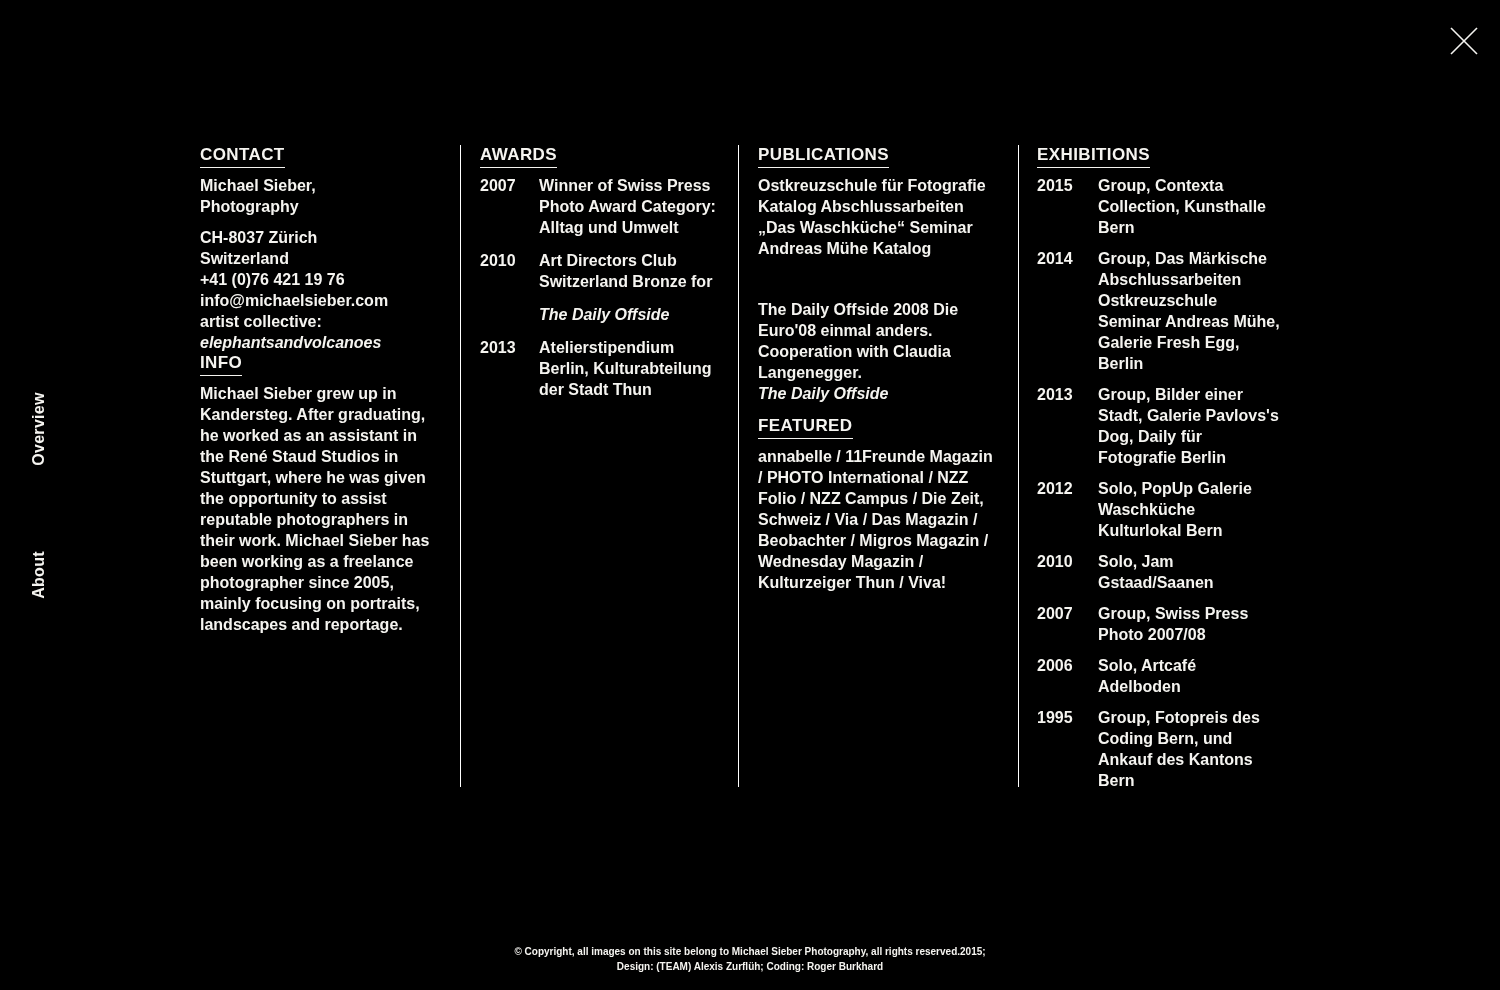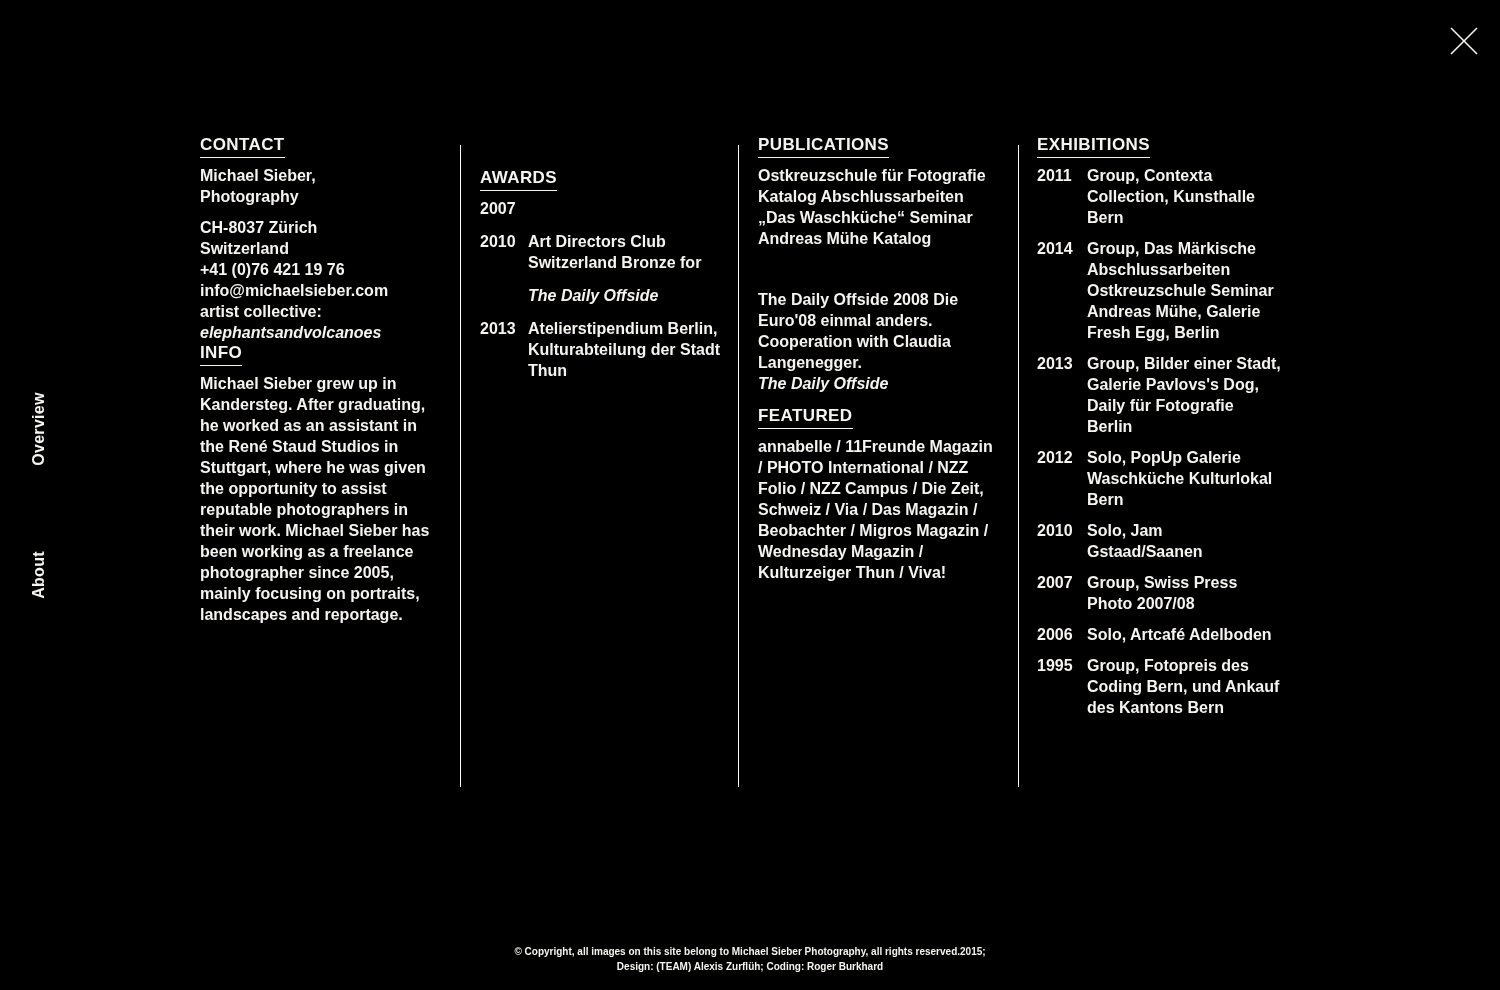--- a/index.html
+++ b/index.html
@@ -57,24 +57,24 @@
     width: 1px;
     background: #ffffff;
   }
   .d1 { left: 460px; }
   .d2 { left: 738px; }
   .d3 { left: 1018px; }
 
   
   .col {
     position: absolute;
-    top: 135px;
+    top: 145px;
   }
   .col1 { left: 200px; width: 237px; }
-  .col2 { left: 480px; width: 240px; margin-top: 33px; }
+  .col2 { left: 480px; width: 240px; }
   .col3 { left: 758px; width: 242px; }
   .col4 { left: 1037px; width: 244px; }
 
   .heading {
     margin: 0 0 7px 0;
     font-size: 17px;
     font-weight: 700;
     letter-spacing: 0.4px;
     line-height: 20px;
     text-transform: uppercase;
@@ -89,20 +89,21 @@
   .mt10 { margin-top: 10px; }
   .mt8  { }
   .mt12 { margin-top: 12px; }
   .mt40 { margin-top: 40px; }
 
   
   .entry {
     display: grid;
     grid-template-columns: 48px 1fr;
     margin-bottom: 12px;
+    gap: 11px;
   }
   .col4 .entry { grid-template-columns: 50px 1fr; margin-bottom: 10px; }
   .entry .year { display: block; }
 
   
   .footer {
     position: absolute;
     left: 0;
     right: 0;
     top: 944px;
@@ -149,20 +150,23 @@
     </div>
     <h2 class="heading mt8"><span class="hline">INFO</span></h2>
     <p>Michael Sieber grew up in Kandersteg. After graduating, he worked as an assistant in the René Staud Studios in Stuttgart, where he was given the opportunity to assist reputable photographers in their work. Michael Sieber has been working as a freelance photographer since 2005, mainly focusing on portraits, landscapes and reportage.</p>
   </section>
 
   <section class="col col2">
     <h2 class="heading"><span class="hline">AWARDS</span></h2>
 
     <div class="entry">
       <span class="year">2007</span>
+      <div>
+        <p>Winner of Swiss Press Photo Award Category: Alltag und Umwelt</p>
+      </div>
     </div>
 
     <div class="entry">
       <span class="year">2010</span>
       <div>
         <p>Art Directors Club Switzerland Bronze for</p>
         <p class="italic mt12">The Daily Offside</p>
       </div>
     </div>
 
@@ -180,21 +184,21 @@
     <p class="mt40">The Daily Offside 2008 Die Euro'08 einmal anders. Cooperation with Claudia Langenegger.</p>
     <p class="italic">The Daily Offside</p>
     <h2 class="heading mt12"><span class="hline">FEATURED</span></h2>
     <p>annabelle / 11Freunde Magazin / PHOTO International / NZZ Folio / NZZ Campus / Die Zeit, Schweiz / Via / Das Magazin / Beobachter / Migros Magazin / Wednesday Magazin / Kulturzeiger Thun / Viva!</p>
   </section>
 
   <section class="col col4">
     <h2 class="heading"><span class="hline">EXHIBITIONS</span></h2>
 
     <div class="entry">
-      <span class="year">2011</span>
+      <span class="year">2015</span>
       <p>Group, Contexta Collection, Kunsthalle Bern</p>
     </div>
     <div class="entry">
       <span class="year">2014</span>
       <p>Group, Das Märkische Abschlussarbeiten Ostkreuzschule Seminar Andreas Mühe, Galerie Fresh Egg, Berlin</p>
     </div>
     <div class="entry">
       <span class="year">2013</span>
       <p>Group, Bilder einer Stadt, Galerie Pavlovs's Dog, Daily für Fotografie Berlin</p>
     </div>

